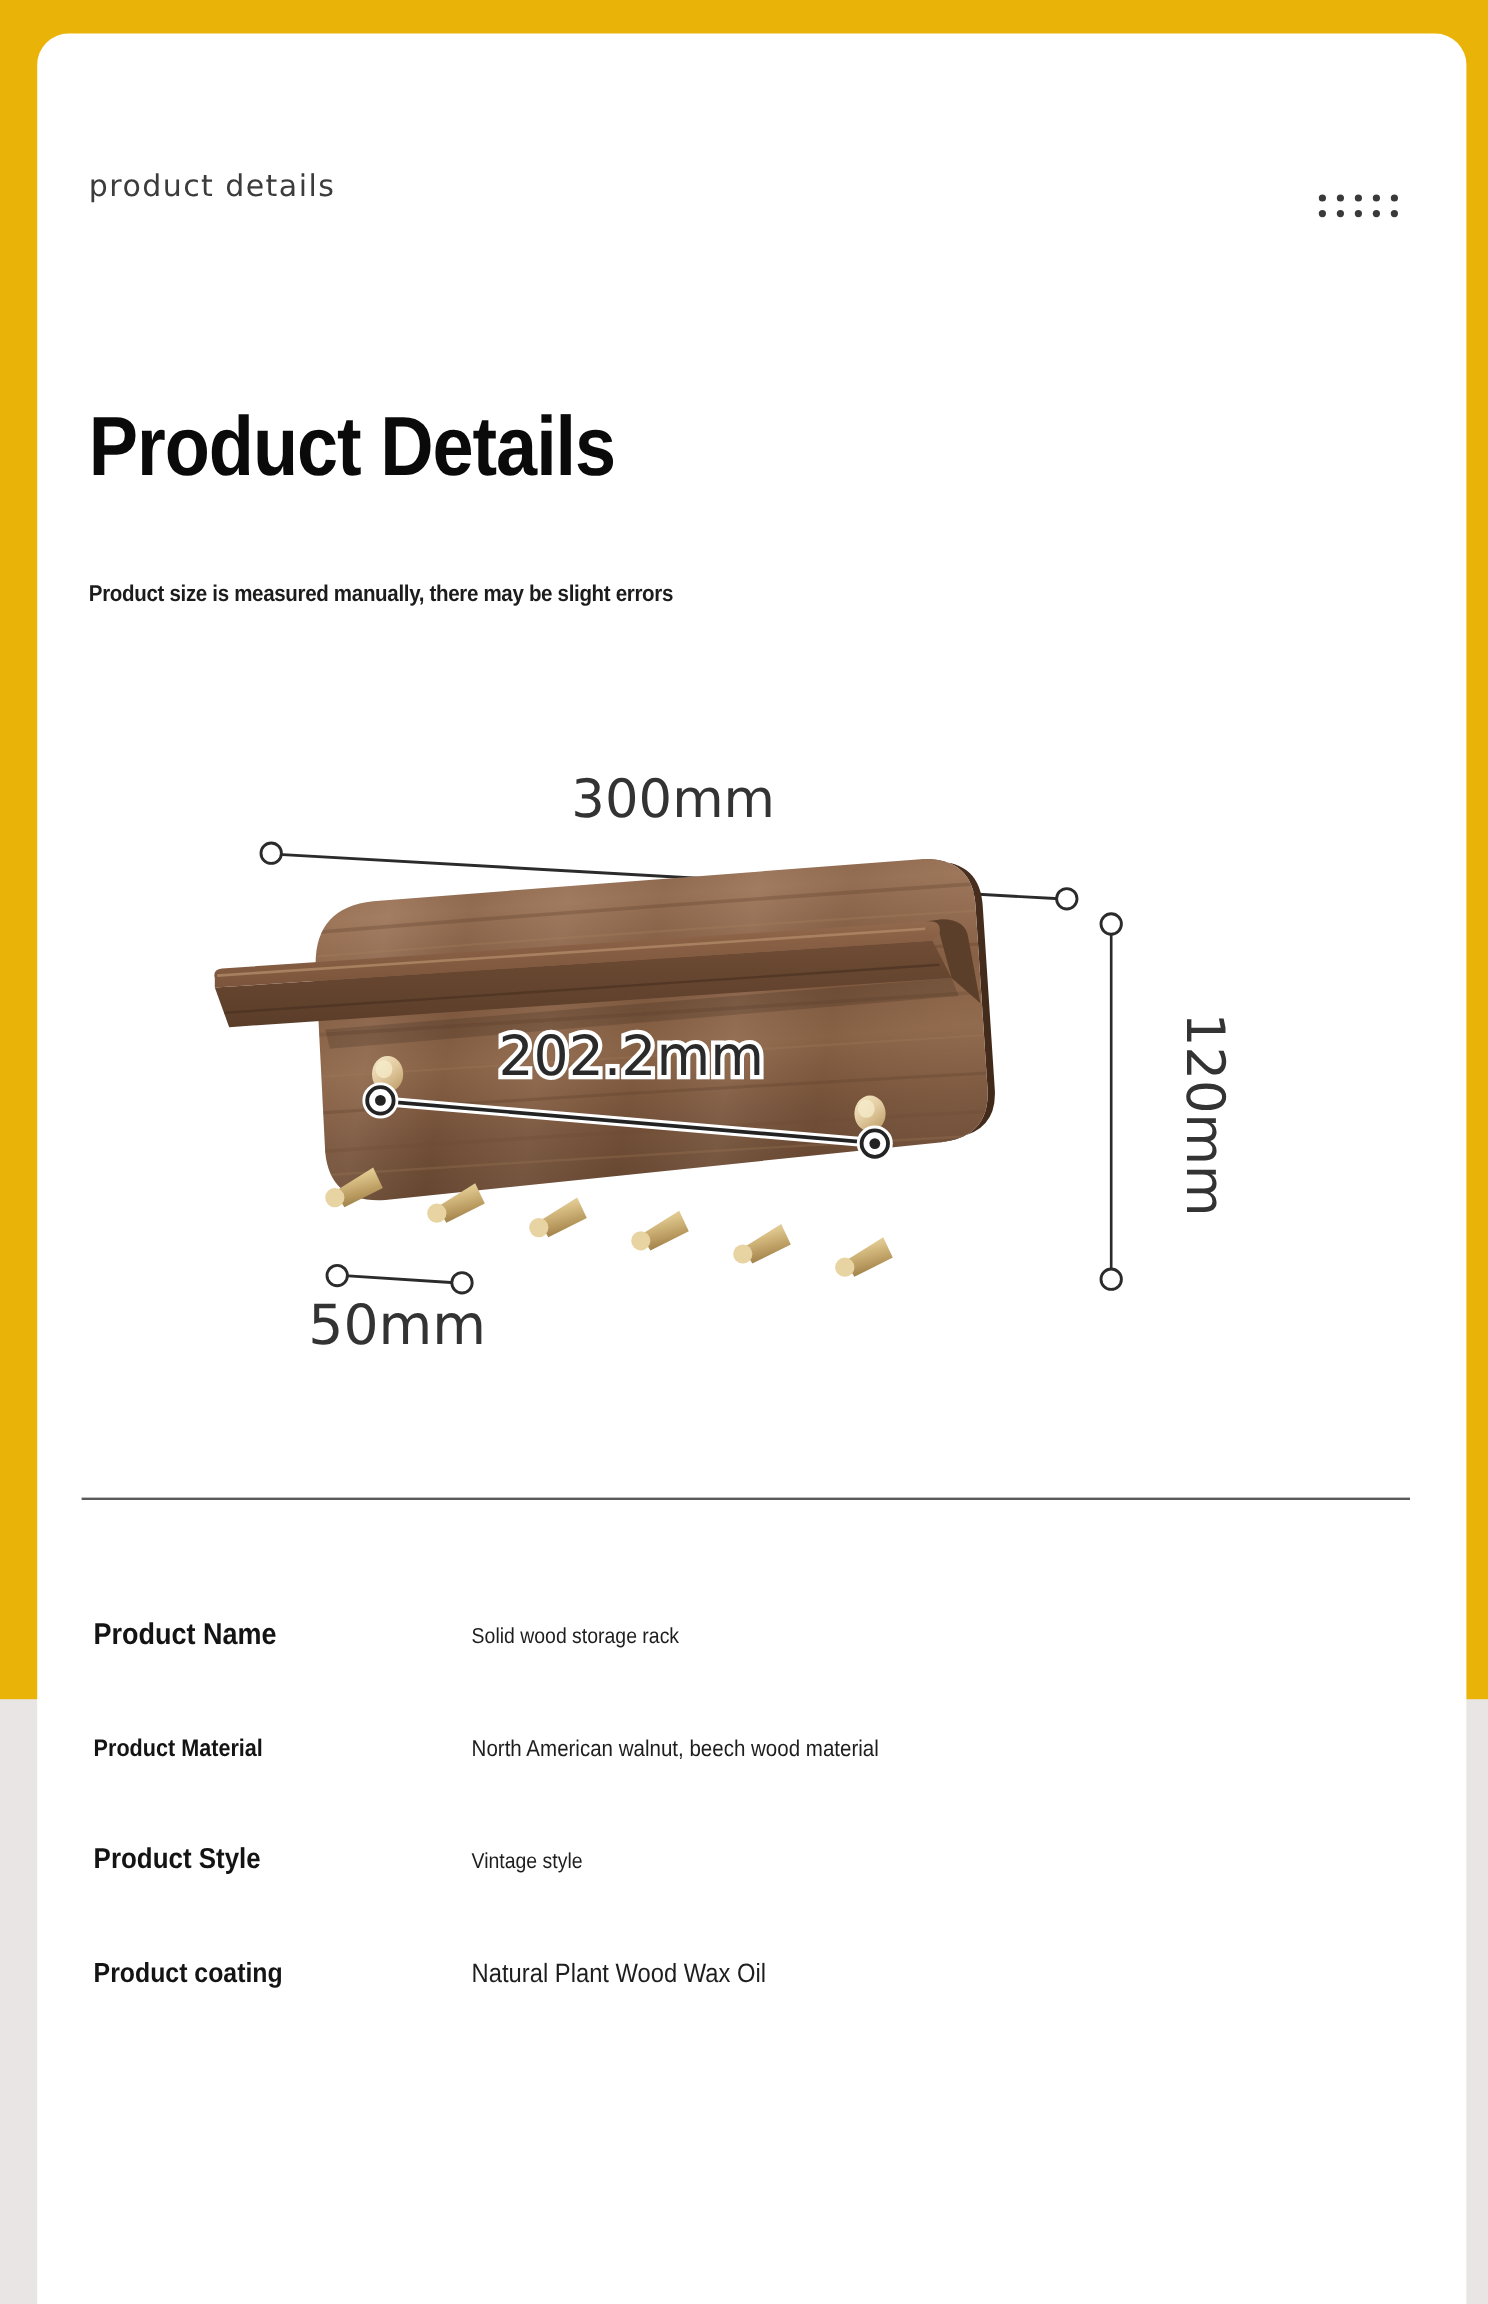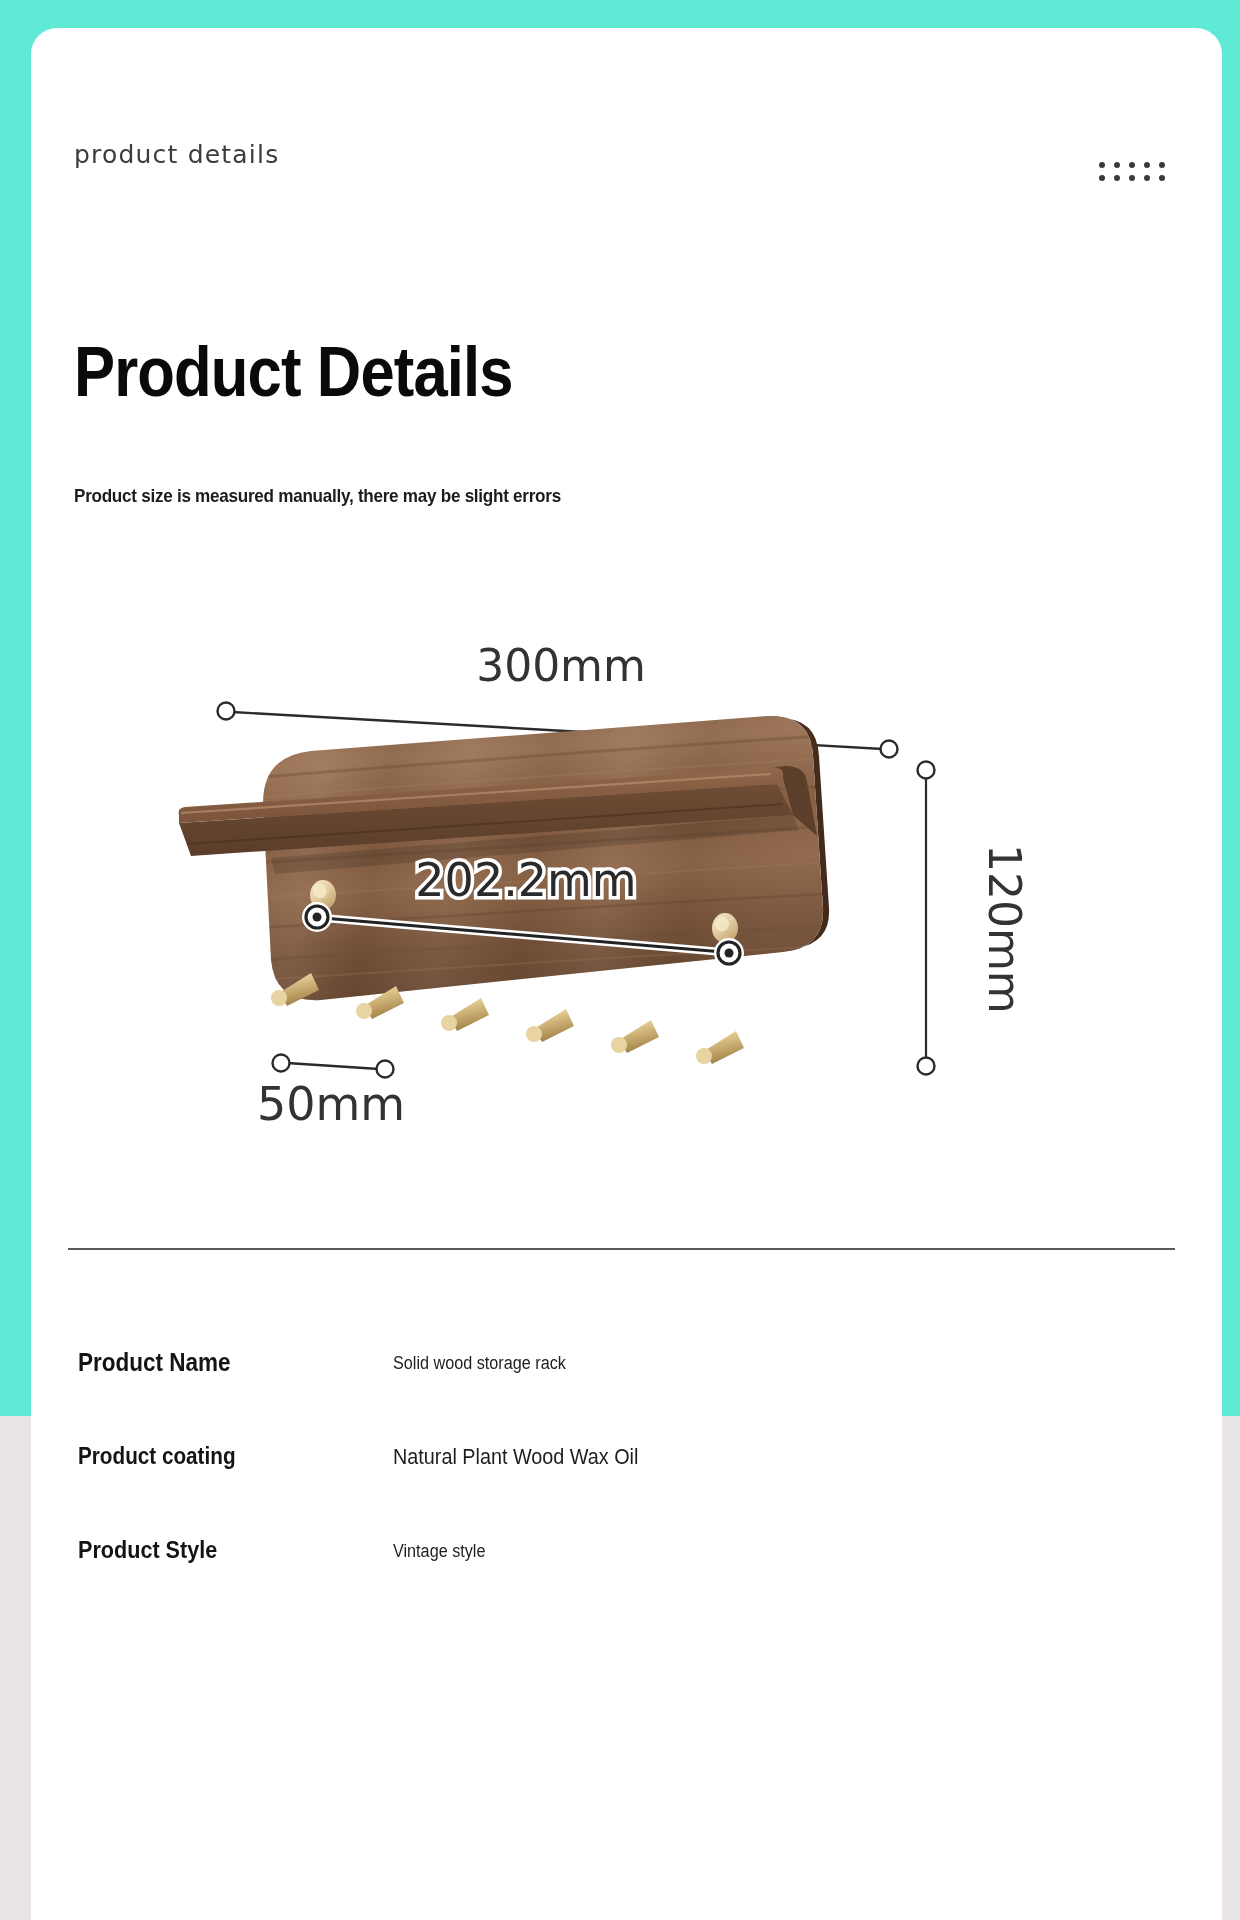--- a/index.html
+++ b/index.html
@@ -10,21 +10,21 @@
     height: 1920px;
     background: #e9e5e4;
     font-family: "Liberation Sans", sans-serif;
     overflow: hidden;
   }
 
   #page {
     position: relative;
     width: 1240px;
     height: 1416px;
-    background: #5eead4;
+    background: #eab308;
   }
 
   
   #card {
     position: absolute;
     left: 31px;
     top: 28px;
     width: 1191px;
     height: 1892px;
     background: #ffffff;
@@ -383,24 +383,28 @@
       </svg>
     </div>
 
     <div id="divider"></div>
 
     <div id="specs">
       <div class="spec-row r0">
         <div class="spec-label">Product Name</div>
         <div class="spec-value">Solid wood storage rack</div>
       </div>
-      <div class="spec-row r3">
-        <div class="spec-label">Product coating</div>
-        <div class="spec-value">Natural Plant Wood Wax Oil</div>
+      <div class="spec-row r2">
+        <div class="spec-label">Product Material</div>
+        <div class="spec-value">North American walnut, beech wood material</div>
       </div>
       <div class="spec-row r4">
         <div class="spec-label">Product Style</div>
         <div class="spec-value">Vintage style</div>
       </div>
+      <div class="spec-row r3">
+        <div class="spec-label">Product coating</div>
+        <div class="spec-value">Natural Plant Wood Wax Oil</div>
+      </div>
     </div>
 
   </div>
 </div>
 
 </body></html>

